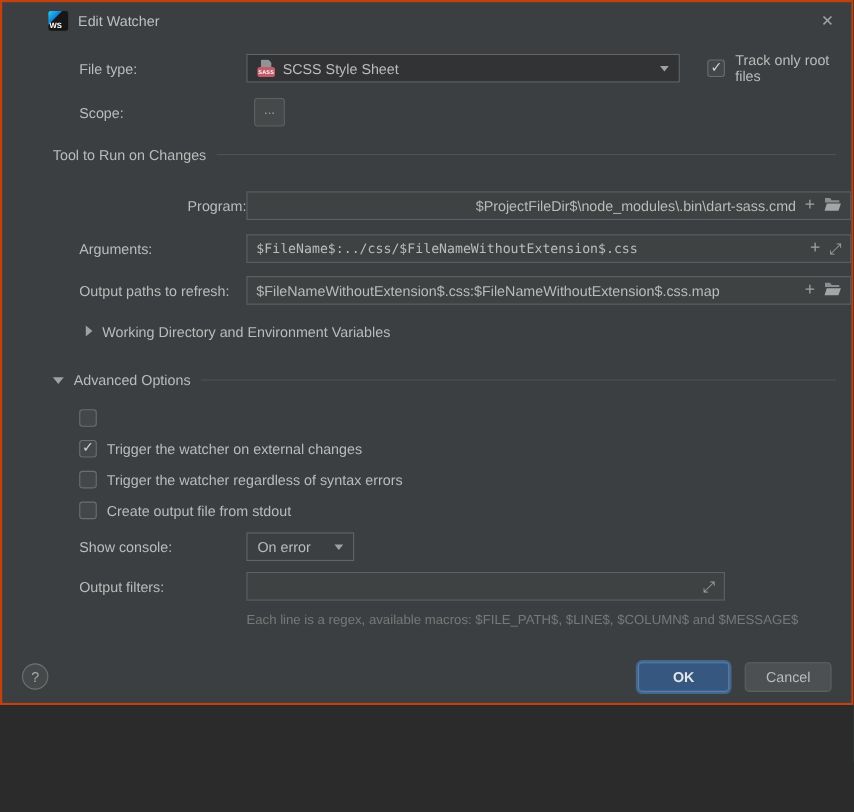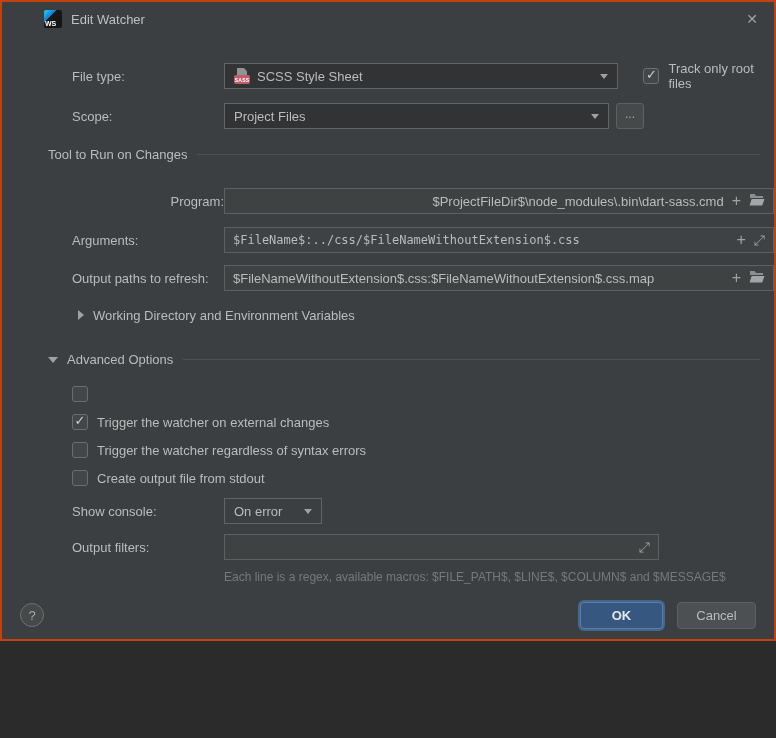--- a/index.html
+++ b/index.html
@@ -95,42 +95,38 @@
   <div class="titlebar">
     <span class="app-icon">
       <span class="ws">WS</span>
     </span>
     <span class="title-text">Edit Watcher</span>
     <span class="close-btn">✕</span>
   </div>
 
 
 
-  <div class="row row-ind" style="margin-top:27px;">
+  <div class="row row-ind" style="margin-top:13px;">
     <label class="lbl">File type:</label>
     <div class="combo" style="width:418px;">
       <span class="scss-icon">
         <span class="scss-doc"></span>
         <span class="scss-badge">SASS</span>
       </span>
       <span class="val">SCSS Style Sheet</span>
       <span class="arrow-down"></span>
     </div>
     <span class="cb checked" style="margin-left:25px;">
       <span class="mark">✓</span>
     </span>
     <span class="cb-label">Track only root files</span>
   </div>
 
   <div class="row row-ind" style="margin-top:12px;">
     <label class="lbl">Scope:</label>
-    <div class="combo" style="width:385px;">
-      <span class="val">Project Files</span>
-      <span class="arrow-down"></span>
-    </div>
     <div class="browse-btn">...</div>
   </div>
 
   <div class="section sec-tool">
     <span>Tool to Run on Changes</span>
     <div class="hline"></div>
   </div>
 
   <div class="row row-ind" style="margin-top:25px;text-align:right;">
     <label class="lbl">Program:</label>

